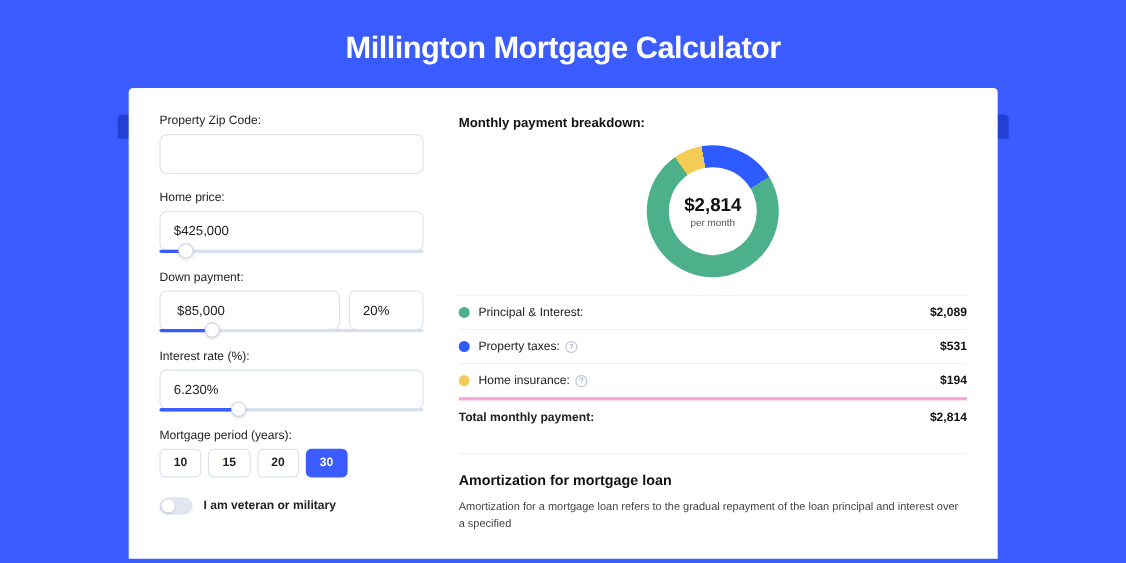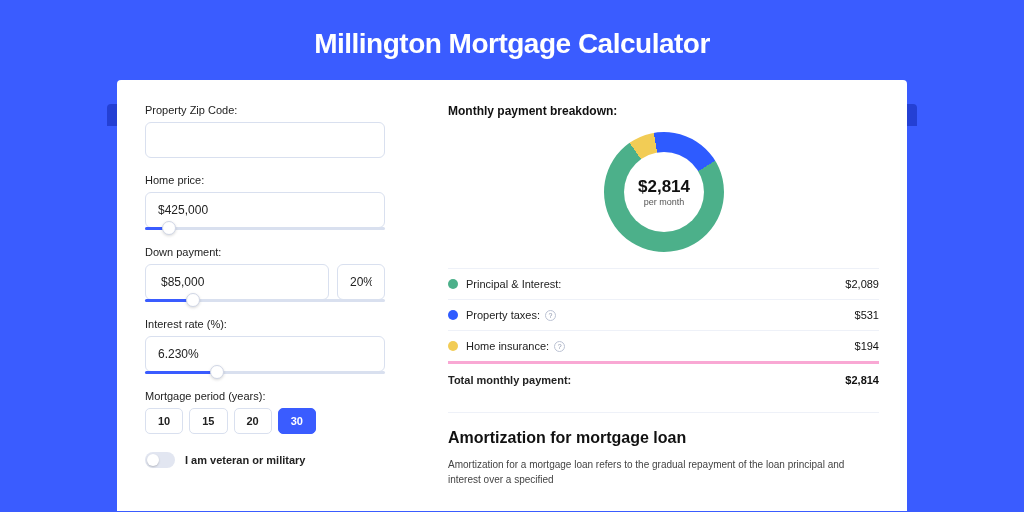--- a/index.html
+++ b/index.html
@@ -1,54 +1,54 @@
 <!DOCTYPE html>
 <html><head>
 <meta charset="utf-8">
 <style>
   * { box-sizing: border-box; margin: 0; padding: 0; font-family: -apple-system, BlinkMacSystemFont, "Segoe UI", Arial, sans-serif; }
   body { width: 1024px; height: 512px; background: #3a5cff; overflow: hidden; position: relative; }
   .page-title { color: #fff; font-size: 28px; font-weight: 700; text-align: center; padding: 28px 0 20px; letter-spacing: -0.5px; }
-  .card { background: #fff; width: 790px; margin: 0 auto; border-radius: 4px 4px 0 0; padding: 24px 28px; display: flex; gap: 63px; position: relative; }
+  .card { background: #fff; width: 790px; margin: 0 auto; border-radius: 4px 4px 0 0; padding: 24px 28px; display: flex; gap: 32px; position: relative; }
   .dark-stripe { position: absolute; top: 104px; left: 50%; transform: translateX(-50%); width: 810px; height: 22px; background: #2440d4; border-radius: 4px 4px 0 0; }
   .left-col { width: 240px; flex-shrink: 0; }
   .right-col { flex: 1; }
   .field-label { font-size: 11px; color: #222; margin-bottom: 6px; display: block; }
   .text-input { width: 100%; border: 1px solid #d9e0ef; border-radius: 6px; padding: 10px 12px; font-size: 12px; color: #222; background: #fff; }
   .field { margin-bottom: 16px; }
   .slider-track { height: 3px; background: #d9e0ef; border-radius: 2px; position: relative; margin-top: -1px; }
   .slider-fill { position: absolute; left: 0; top: 0; height: 3px; background: #3a5cff; border-radius: 2px; }
   .slider-thumb { position: absolute; top: -6px; width: 14px; height: 14px; background: #fff; border: 1px solid #d0d6e6; border-radius: 50%; box-shadow: 0 1px 3px rgba(0,0,0,0.15); transform: translateX(-50%); }
   .split-row { display: flex; gap: 8px; }
   .split-row .text-input:first-child { flex: 1; padding-left: 15px; }
-  .split-row .text-input:last-child { width: 48px; }
+  .split-row .text-input:last-child { width: 68px; }
   .period-buttons { display: flex; gap: 6px; }
   .period-btn { border: 1px solid #d9e0ef; background: #fff; color: #222; font-size: 11px; font-weight: 600; padding: 6px 12px; border-radius: 5px; cursor: pointer; }
   .period-btn.active { background: #3a5cff; color: #fff; border-color: #3a5cff; }
   .toggle-row { display: flex; align-items: center; gap: 10px; margin-top: 18px; font-weight: bold; }
   .toggle { width: 30px; height: 16px; background: #e2e6f1; border-radius: 8px; position: relative; }
   .toggle-knob { position: absolute; left: 2px; top: 2px; width: 12px; height: 12px; background: #fff; border-radius: 50%; box-shadow: 0 1px 2px rgba(0,0,0,0.2); }
   .toggle-label { font-size: 11px; color: #222; }
   .section-heading { font-size: 12px; font-weight: 700; color: #111; margin-bottom: 14px; }
   .donut-wrap { display: flex; justify-content: center; margin-bottom: 16px; }
   .donut { width: 120px; height: 120px; border-radius: 50%; position: relative; }
   .donut-hole { position: absolute; inset: 20px; background: #fff; border-radius: 50%; display: flex; flex-direction: column; align-items: center; justify-content: center; }
   .donut-value { font-size: 17px; font-weight: 700; color: #111; }
   .donut-sub { font-size: 9px; color: #555; }
   .breakdown-row { display: flex; align-items: center; padding: 9px 0; border-top: 1px solid #eef1f8; font-size: 11px; text-align: right; }
   .breakdown-row:first-of-type { border-top: 1px solid #eef1f8; }
   .dot { width: 10px; height: 10px; border-radius: 50%; margin-right: 8px; flex-shrink: 0; }
   .row-label { flex: 1; color: #222; display: flex; align-items: center; gap: 5px; }
-  .row-value { color: #111; font-weight: 400; }
+  .row-value { color: #111; font-weight: 700; }
   .total-row { border-top: 3px solid #f9a8d4; padding: 10px 0; display: flex; font-size: 11px; }
   .total-row .row-label { font-weight: 700; }
   .total-row .row-value { font-weight: 700; }
   .info-icon { width: 11px; height: 11px; border: 1px solid #bcc3d4; border-radius: 50%; display: inline-flex; align-items: center; justify-content: center; font-size: 7px; color: #8a93ab; }
   .amort-section { margin-top: 16px; border-top: 1px solid #eef1f8; padding-top: 16px; }
-  .amort-title { font-size: 16px; font-weight: 700; color: #111; margin-bottom: 10px; }
+  .amort-title { font-size: 13px; font-weight: 700; color: #111; margin-bottom: 10px; }
   .amort-text { font-size: 10px; color: #444; line-height: 1.5; }
 </style>
 </head>
 <body>
 
 <h1 class="page-title">Millington Mortgage Calculator</h1>
 <div class="dark-stripe"></div>
 
 <div class="card">
   <div class="left-col">

